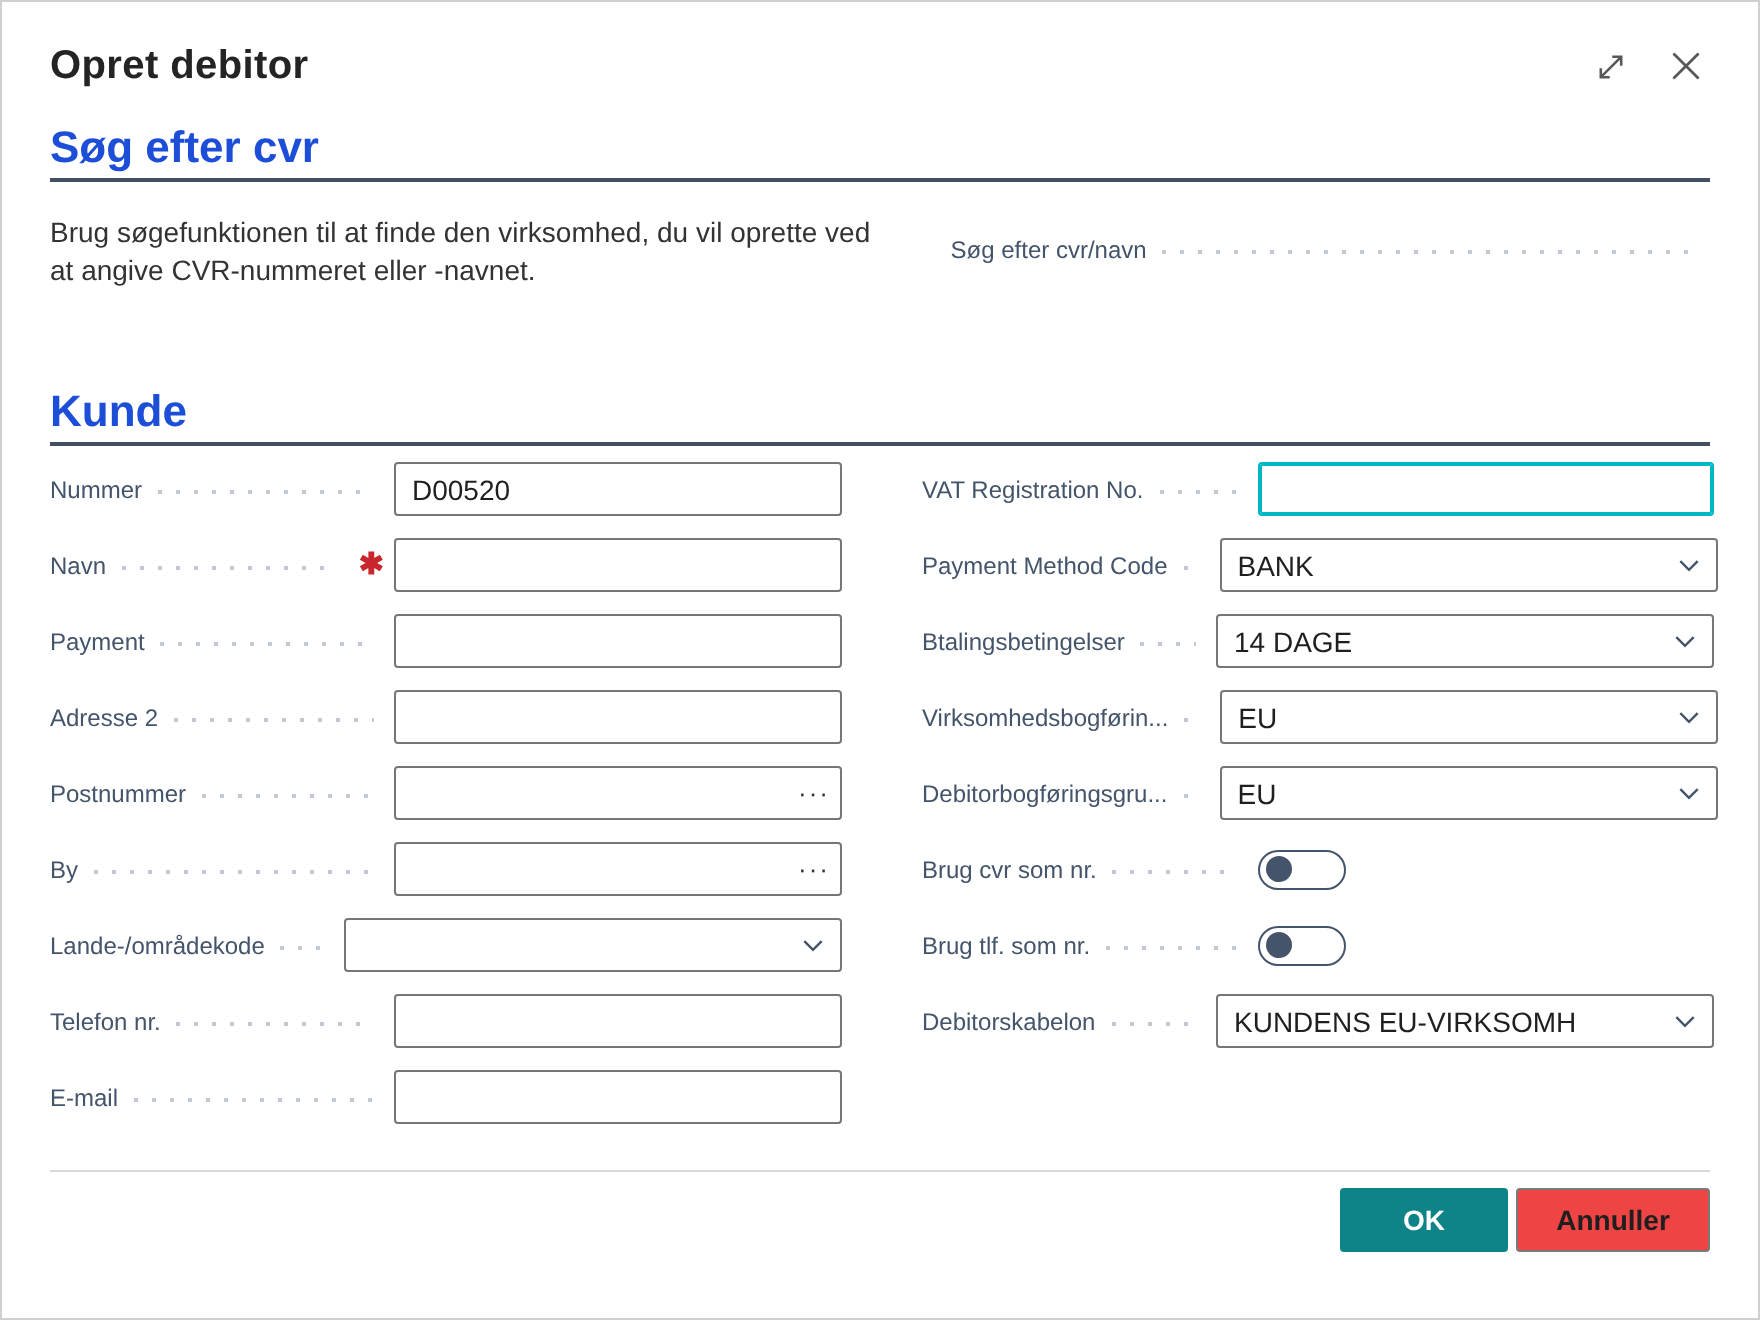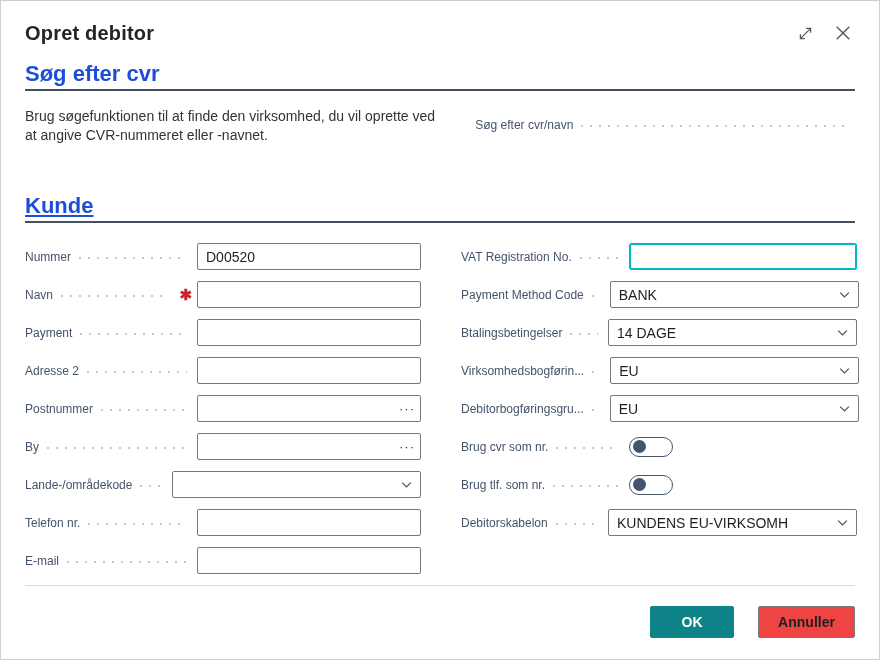--- a/index.html
+++ b/index.html
@@ -43,21 +43,21 @@
   h2.section-heading {
     font-size: 22px;
     font-weight: 700;
     line-height: 22px;
     color: #1d4ed8;
     border-bottom: 2px solid #42506266;
     border-bottom: 2px solid #425062;
     padding-bottom: 4px;
   }
   h2.sog { margin-top: 16px; }
-  h2.kunde { margin-top: 50px; text-decoration: underline; }
+  h2.kunde { margin-top: 50px; }
 
   
   .sog-content {
     margin-top: 16px;
     display: flex;
     justify-content: space-between;
     align-items: flex-start;
     gap: 36px;
   }
   .sog-description {
@@ -155,39 +155,39 @@
     position: absolute;
     left: 3px; top: 2.5px;
     width: 13px; height: 13px;
     border-radius: 50%;
     background: #44546a;
   }
   .toggle-area { width: 228px; display: flex; flex: none; }
 
   
   .kunde-grid {
-    margin-top: 20px;
+    margin-top: 8px;
     display: grid;
     grid-template-columns: 396px 396px;
     column-gap: 40px;
     row-gap: 11px;
   }
 
   
   .footer {
     position: absolute;
     left: 24px; right: 24px;
     top: 584px;
     border-top: 1px solid #d9d9d9;
   }
   .footer-buttons {
-    margin-top: 20px;
+    margin-top: 8px;
     display: flex;
     justify-content: flex-end;
-    gap: 24px;
+    gap: 4px;
   }
   .btn {
     height: 32px;
     font-family: "Liberation Sans", sans-serif;
     font-size: 14px;
     font-weight: 700;
     border-radius: 2px;
     cursor: pointer;
     padding: 0 16px;
   }

